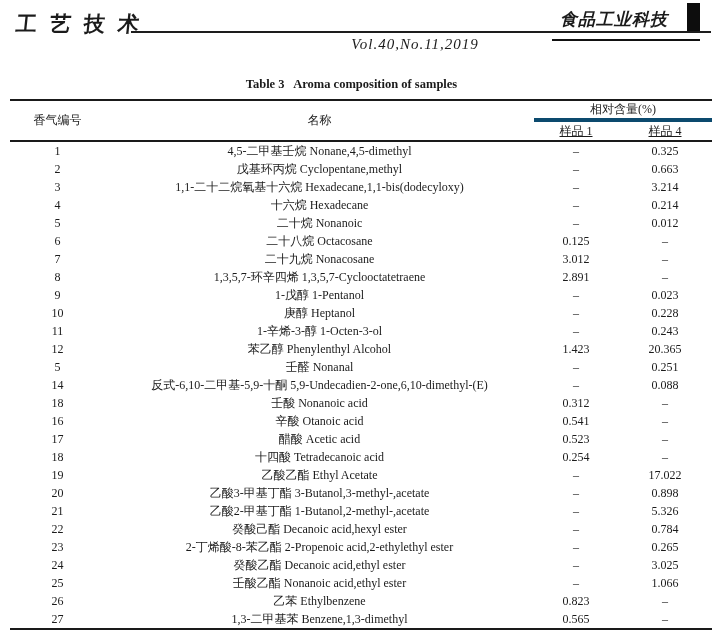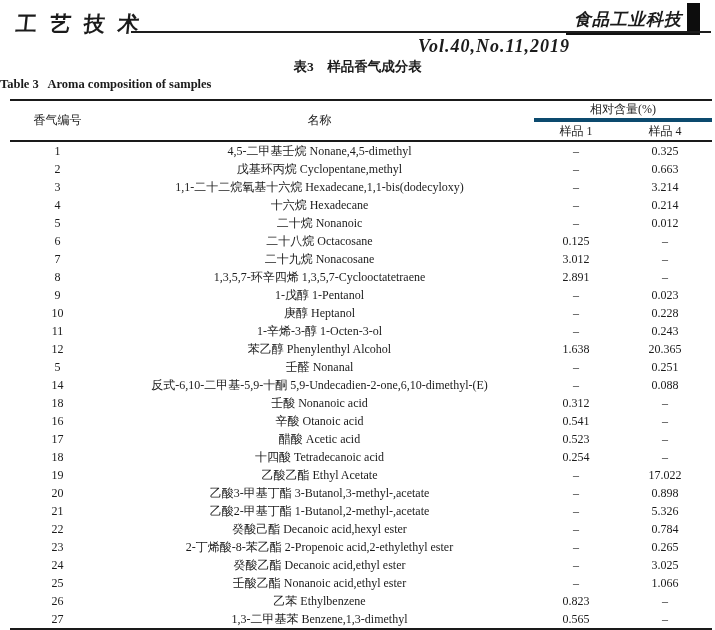--- a/index.html
+++ b/index.html
@@ -20,91 +20,90 @@
     transform:skewX(-6deg);
     font-family:"Liberation Sans","DejaVu Sans",sans-serif;
     white-space:nowrap;
   }
   .header-rule{
     position:absolute;left:131px;right:4px;top:31px;
     height:2px;background:#1d1d1d;
   }
   .journal-box{
     position:absolute;right:15px;top:3px;
-    display:flex;align-items:flex-end;gap:5px;
+    display:flex;align-items:flex-end;gap:19px;
     border-bottom:2px solid #111;
-    padding:0 0 2px 8px;
+    padding:0 0 8px 8px;
   }
   .journal-text{
     font-size:17px;font-weight:bold;font-style:italic;
     font-family:"Liberation Sans","DejaVu Sans",sans-serif;
     letter-spacing:1px;white-space:nowrap;
   }
   .journal-bar{
     display:inline-block;width:13px;height:28px;background:#0d0d0d;
   }
   .vol-line{
     position:absolute;left:260px;top:36px;width:310px;
-    text-align:right;
-    font-style:italic;font-weight:bold;font-size:18px;
+    text-align:center;
+    font-style:italic;font-weight:normal;font-size:15px;
     letter-spacing:1px;
     white-space:pre;
   }
 
   
   .tbl-title-zh{
     position:absolute;left:0;right:0;top:58px;
     text-align:center;font-weight:bold;font-size:13.5px;
     white-space:pre;
   }
   .tbl-title-en{
     position:absolute;left:0;right:12px;top:77px;
-    font-weight:bold;font-size:12.5px;
+    text-align:center;font-weight:bold;font-size:12.5px;
     white-space:pre;
   }
 
   
   .aroma-table-wrap{position:absolute;left:10px;top:99px;width:702px;}
   table.aroma{
     border-collapse:collapse;table-layout:fixed;width:702px;
     border-top:2px solid #1a1a1a;
     border-bottom:3px solid #1a1a1a;
   }
   table.aroma th,table.aroma td{
     padding:0;margin:0;
     font-weight:normal;
     font-size:12px;
     text-align:center;
     vertical-align:middle;
     white-space:nowrap;
     overflow:hidden;
   }
   thead th{height:17px;line-height:17px;}
-  thead tr.subhead th{height:18px;line-height:16px;}
+  thead tr.subhead th{height:18px;line-height:16px;text-decoration:underline;}
   thead{border-bottom:2px solid #1a1a1a;}
   th.group-head{border-bottom:4px solid #0c4a6e;}
   tbody td{height:18px;line-height:18px;}
 </style>
 </head>
 <body>
 
 <div class="page">
 
   <div class="brand-left">工艺技术</div>
 
   <div class="header-rule"></div>
 
   <div class="journal-box">
     <span class="journal-text">食品工业科技</span>
     <span class="journal-bar"></span>
   </div>
 
   <div class="vol-line">Vol.40,No.11,2019</div>
 
-  <div class="tbl-title-zh">表3　样品香气成分表</div>
   <div class="tbl-title-en">Table 3   Aroma composition of samples</div>
 
   <div class="aroma-table-wrap">
     <table class="aroma">
       <colgroup>
         <col style="width:95px">
         <col style="width:429px">
         <col style="width:84px">
         <col style="width:94px">
       </colgroup>
@@ -193,21 +192,21 @@
   <tr>
     <td>11</td>
     <td>1-辛烯-3-醇 1-Octen-3-ol</td>
     <td>–</td>
     <td>0.243</td>
   </tr>
 
   <tr>
     <td>12</td>
     <td>苯乙醇 Phenylenthyl Alcohol</td>
-    <td>1.638</td>
+    <td>1.423</td>
     <td>20.365</td>
   </tr>
 
   <tr>
     <td>5</td>
     <td>壬醛 Nonanal</td>
     <td>–</td>
     <td>0.251</td>
   </tr>
 

